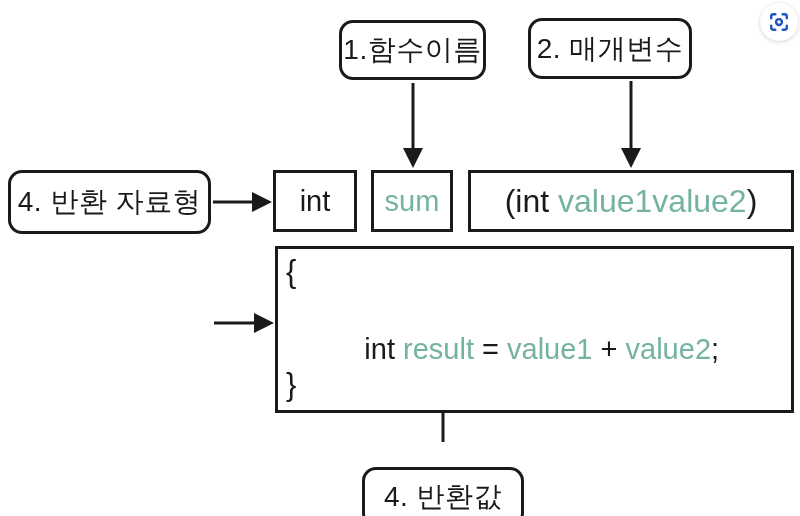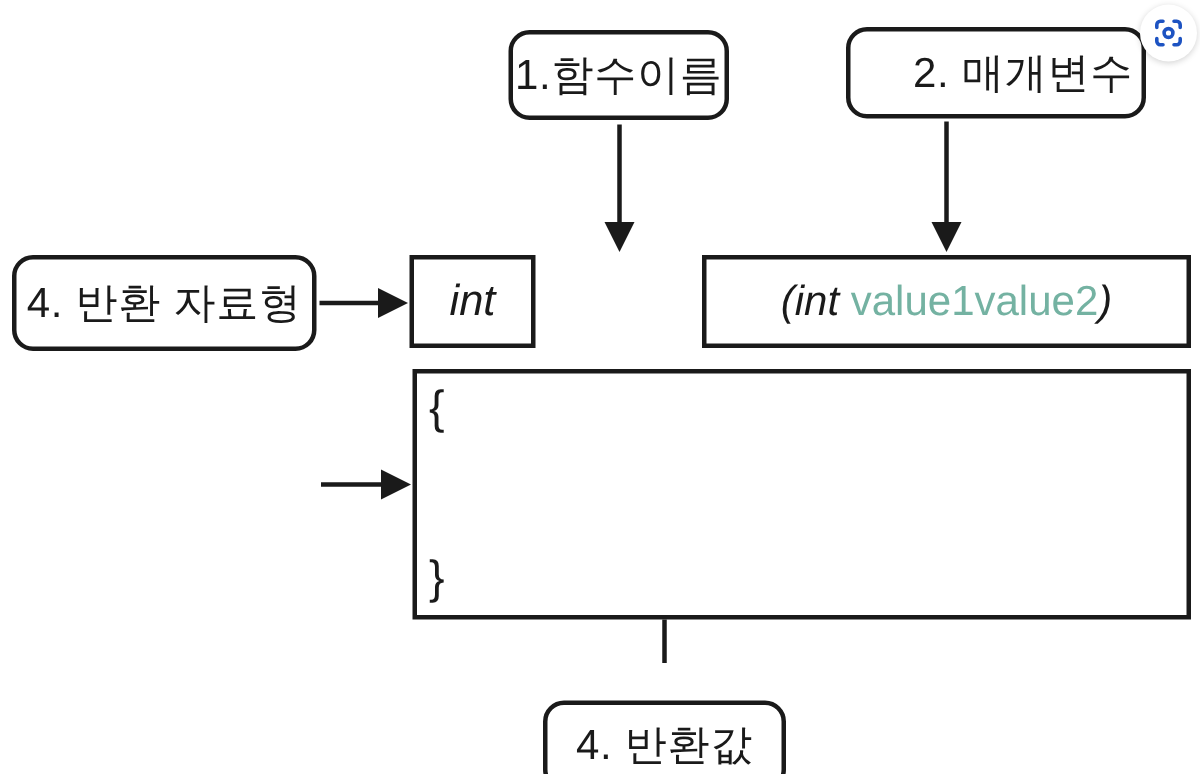--- a/index.html
+++ b/index.html
@@ -22,21 +22,21 @@
   }
   .codebox{
     position:absolute;z-index:2;background:#fff;
     border:3px solid #1a1a1a;
     left:275px;top:246px;width:513px;height:161px;
     font-size:29px;
   }
   .codeline{position:absolute;white-space:pre;line-height:34px;}
   .brace{font-size:31px;}
   .teal{color:#74b2a2;}
-  .ink{color:#1a1a1a;font-style:italic;}
+  .ink{color:#1a1a1a;}
   .result-box{
     display:inline-block;border:3px solid #1a1a1a;
     padding:0 4px;margin-left:2px;line-height:32px;
   }
   .lens-btn{
     position:absolute;z-index:3;left:760px;top:3px;width:38px;height:38px;
     border-radius:50%;background:#fff;border:none;cursor:pointer;
     box-shadow:0 1px 4px rgba(0,0,0,0.18);
     display:flex;align-items:center;justify-content:center;padding:0;
   }
@@ -63,45 +63,51 @@
 
       <line x1="443" y1="442" x2="443" y2="390" fill="none"></line>
       <polygon points="433,392 453,392 443,372" stroke="none"></polygon>
     </g>
   </svg>
 
   <div class="callout" style="left:339px;top:20px;width:141px;height:54px;">
     <span>1.함수이름</span>
   </div>
 
-  <div class="callout" style="left:564px;top:18px;width:158px;height:55px;padding-left:36px;">
+  <div class="callout" style="left:528px;top:18px;width:158px;height:55px;">
     <span>2. 매개변수</span>
   </div>
 
   <div class="callout" style="left:8px;top:170px;width:197px;height:58px;">
     <span>4. 반환 자료형</span>
   </div>
 
 
   <div class="callout" style="left:362px;top:443px;width:156px;height:54px;margin-top:24px;">
     <span>4. 반환값</span>
   </div>
 
   <div class="sqbox" style="left:273px;top:170px;width:78px;height:56px;">
     <span class="ink">int</span>
   </div>
 
+  <div class="sqbox" style="left:371px;top:170px;width:76px;height:56px;">
+    <span class="teal">sum</span>
+  </div>
 
-  <div class="sqbox" style="left:468px;top:170px;width:320px;height:56px;font-size:28px;">
+  <div class="sqbox" style="left:468px;top:170px;width:320px;height:56px;font-size:32px;">
     <span class="ink">(int </span><span class="teal">value1</span><span class="teal">value2</span><span class="ink">)</span>
   </div>
 
   <div class="codebox">
     <div class="codeline brace" style="left:8px;top:6px;">{</div>
 
+    <div class="codeline" style="left:38px;top:49px;">
+      <span class="ink">int </span><span class="teal">result</span><span class="ink"> = </span><span class="teal">value1</span><span class="ink"> + </span><span class="teal">value2</span><span class="ink">;</span>
+    </div>
 
 
     <div class="codeline brace" style="left:8px;top:119px;">}</div>
   </div>
 
   <button class="lens-btn">
     <svg width="22" height="22" viewBox="0 0 24 24" fill="none" stroke="#1d53c2" stroke-width="2.6" stroke-linecap="round" stroke-linejoin="round">
       <path d="M8 3.5 H6 A2.5 2.5 0 0 0 3.5 6 V8"></path>
       <path d="M16 3.5 h2 a2.5 2.5 0 0 1 2.5 2.5 V8"></path>
       <path d="M20.5 16 v2 a2.5 2.5 0 0 1 -2.5 2.5 h-2"></path>

